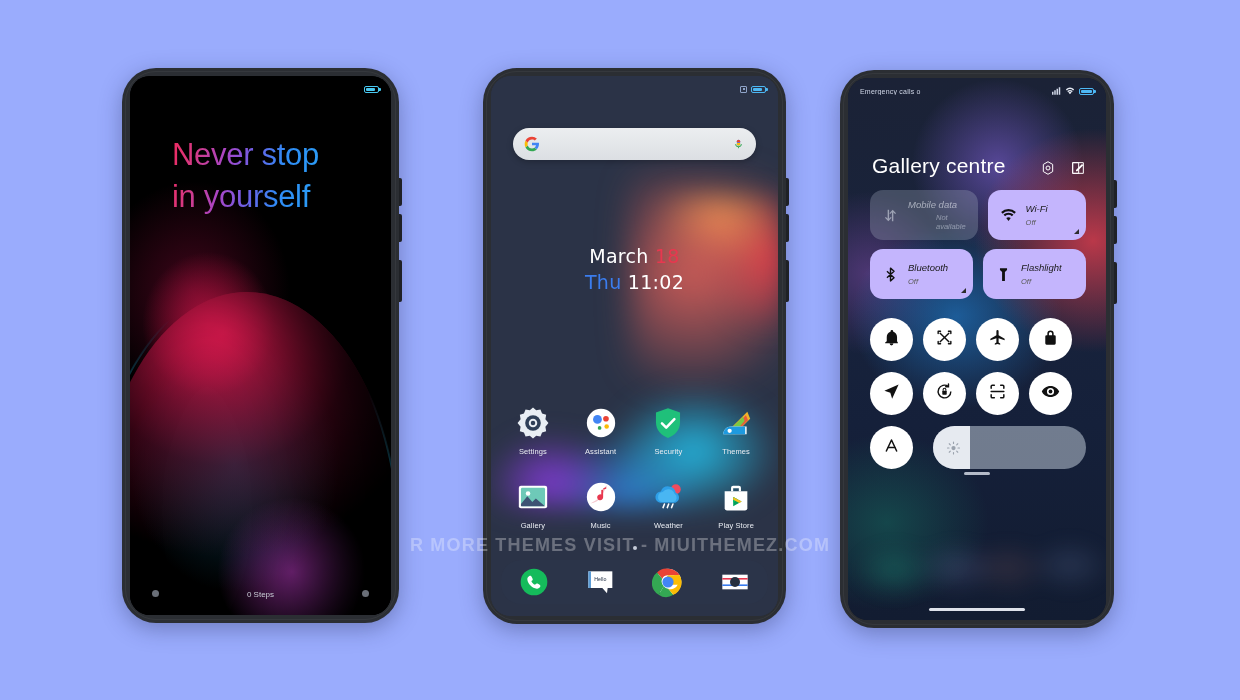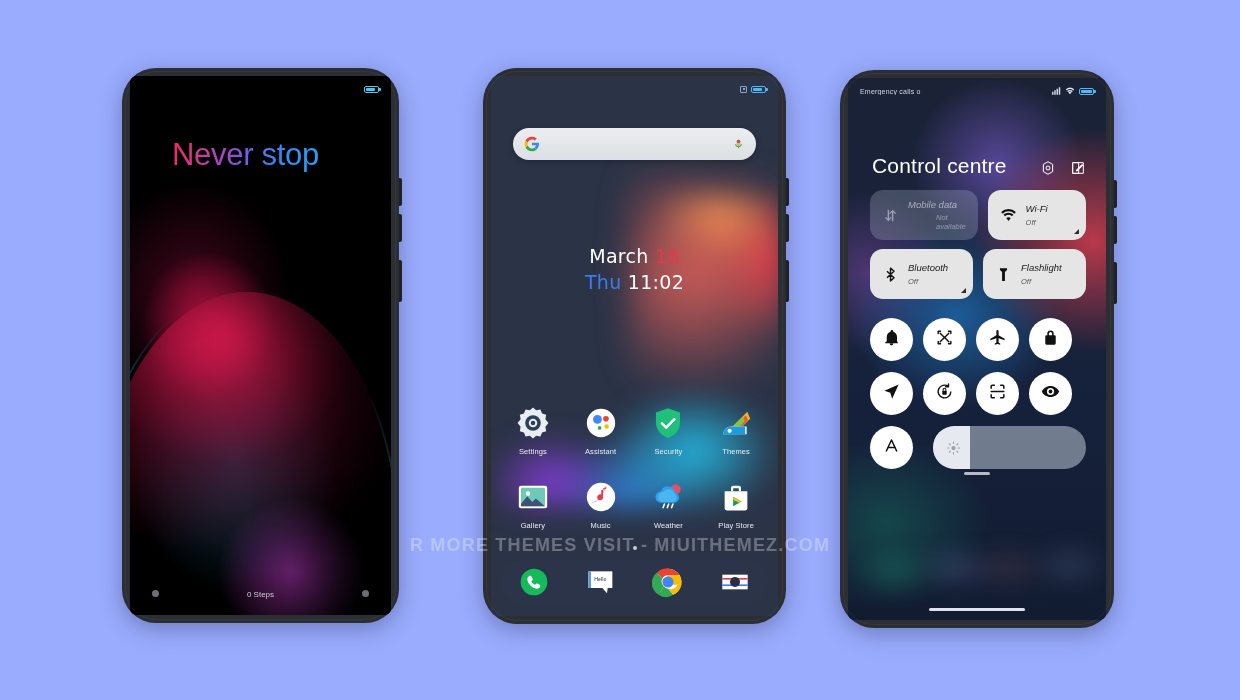--- a/index.html
+++ b/index.html
@@ -21,21 +21,21 @@
   .phone::after{ 
     content:"";
     position:absolute; inset:3px;
     border-radius:31px;
     border:1px solid rgba(255,255,255,.05);
     pointer-events:none;
   }
   .screen{
     position:relative;
     width:100%; height:100%;
-    border-radius:7px;
+    border-radius:20px;
     overflow:hidden;
   }
   .side-btn{
     position:absolute;
     right:-3px;
     width:3px;
     border-radius:0 2px 2px 0;
     background:#1f2125;
   }
 
@@ -205,21 +205,21 @@
     color:#ffffff; font-size:21px; letter-spacing:.2px;
   }
   .cc-acts{ position:absolute; right:20px; top:82px; display:flex; gap:14px; }
   .cc-act{ width:16px;height:16px; }
 
   .tiles{ position:absolute; left:22px; right:20px; top:112px;font-style:italic; }
   .trow{ display:flex; gap:10px; }
   .trow + .trow{ margin-top:9px; }
   .tile{
     flex:1; height:50px; border-radius:13px;
-    background:#e5e5e5;
+    background:#c4b5fd;
     display:flex; align-items:center; gap:9px;
     padding:0 12px;
     position:relative;
   }
   .tile.off{
     background:rgba(190,200,215,.26);
     backdrop-filter:blur(4px);
   }
   .tile .tico{ width:17px;height:17px;flex:0 0 17px; }
   .tile .tt{ font-size:9.5px; color:#1b1b1b; line-height:1.35; }
@@ -306,20 +306,21 @@
       <div class="sb-left"></div>
       <div class="sb-right">
         <div class="batt">
             <i></i>
           </div>
       </div>
     </div>
 
     <div class="ls-quote">
       <div>Never stop</div>
+      <div>in yourself</div>
     </div>
 
 
     <div class="ls-dot l"></div>
     <div class="ls-dot r"></div>
     <div class="ls-steps">0 Steps</div>
   </div>
 </div>
 
 <div class="phone" id="phone2">
@@ -549,21 +550,21 @@
               <path d="M1.2 3.1a9 9 0 0 1 11.6 0l-1.3 1.6a7 7 0 0 0-9 0z" fill="#e6ebf5"></path>
               <path d="M3.2 5.6a6 6 0 0 1 7.6 0L9.6 7.1a4 4 0 0 0-5.2 0z" fill="#e6ebf5"></path>
             </svg>
         </span>
         <div class="batt blue">
             <i style="width:11px;"></i>
           </div>
       </div>
     </div>
 
-    <div class="cc-title">Control centre</div>
+    <div class="cc-title">Gallery centre</div>
 
     <div class="cc-acts">
       <span class="cc-act">
         <svg viewBox="0 0 24 24" width="16" height="16" fill="none" stroke="#ffffff" stroke-width="1.5">
           <path d="M12 2.6l7 4v10.8l-7 4-7-4V6.6z"></path>
             <circle cx="12" cy="12" r="3"></circle>
         </svg>
       </span>
       <span class="cc-act">
         <svg viewBox="0 0 24 24" width="16" height="16" fill="none" stroke="#ffffff" stroke-width="1.5">

